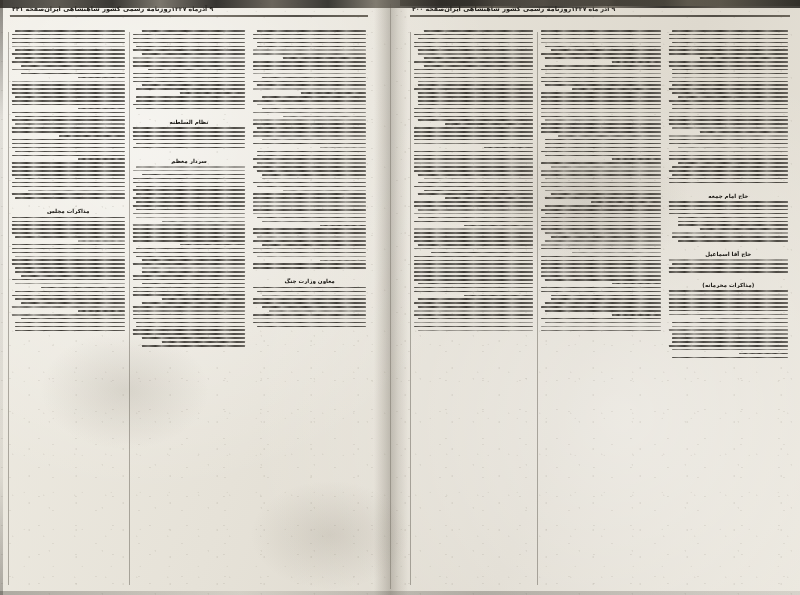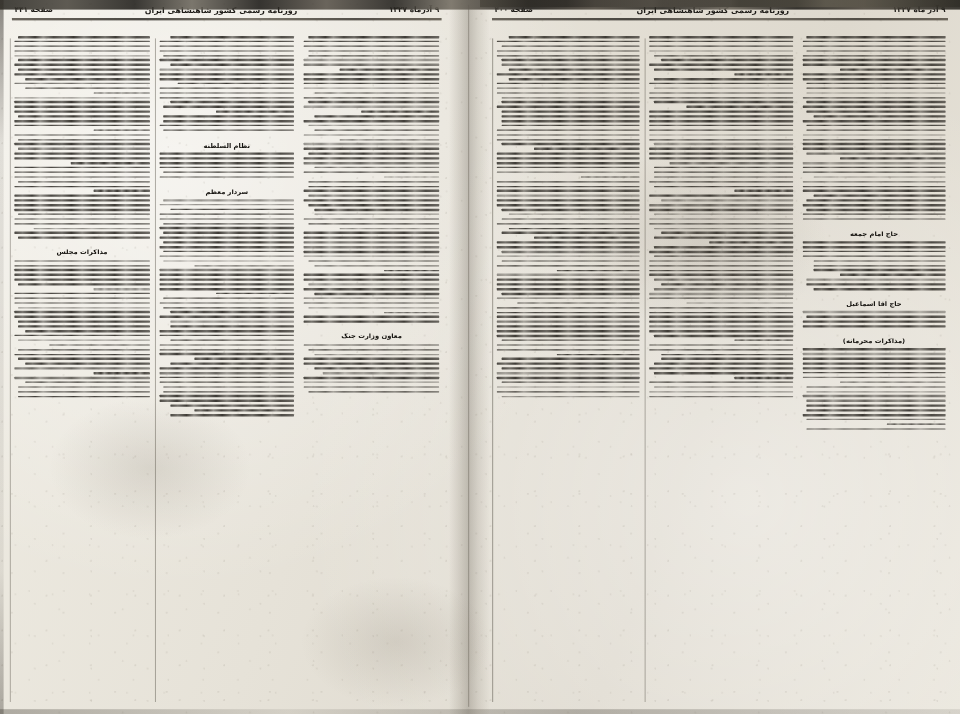--- a/index.html
+++ b/index.html
@@ -59,21 +59,21 @@
   }
   #gutter-line{
     position:absolute;left:390px;top:4px;width:1px;height:585px;
     background:rgba(90,84,72,.35);
   }
   .masthead{
     position:absolute;left:0;right:0;height:24px;
   }
   .mast-row{
     position:relative;height:17px;
-    display:flex;align-items:center;justify-content:space-between;
+    display:flex;align-items:center;justify-content:flex-end;
     padding:0 12px;box-sizing:border-box;
   }
   .mast-rule{
     position:absolute;left:10px;right:10px;bottom:0;height:2px;
     background:linear-gradient(90deg,#534e45,#2e2b26 30%,#6a6459 55%,#39352e 80%,#575146);
     opacity:.85;
   }
   .mast-text{
     font-size:6.2px;letter-spacing:.2px;color:#1d1b17;
     font-family:"DejaVu Sans","Liberation Sans",sans-serif;

